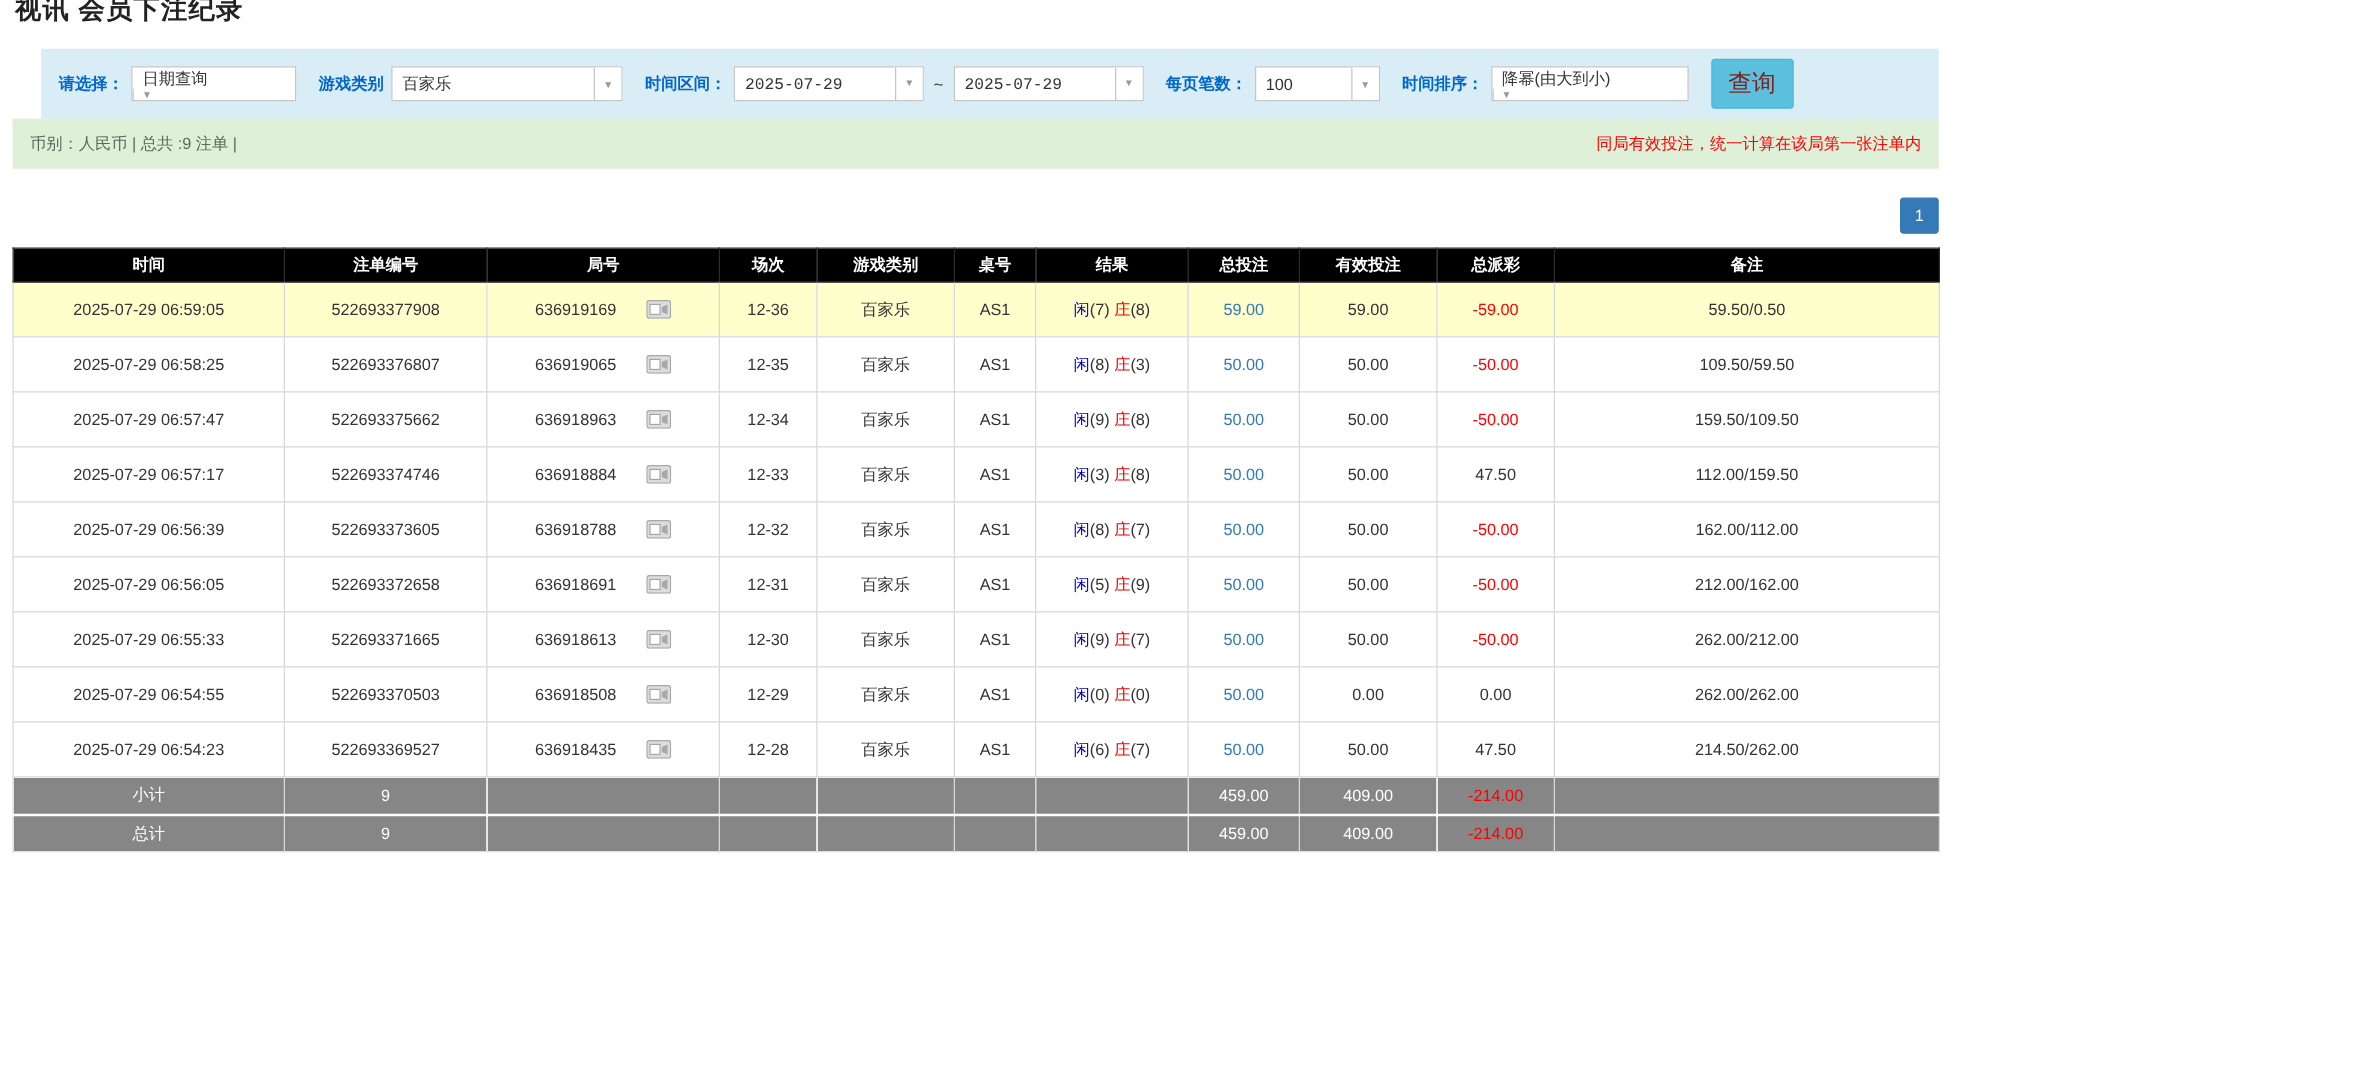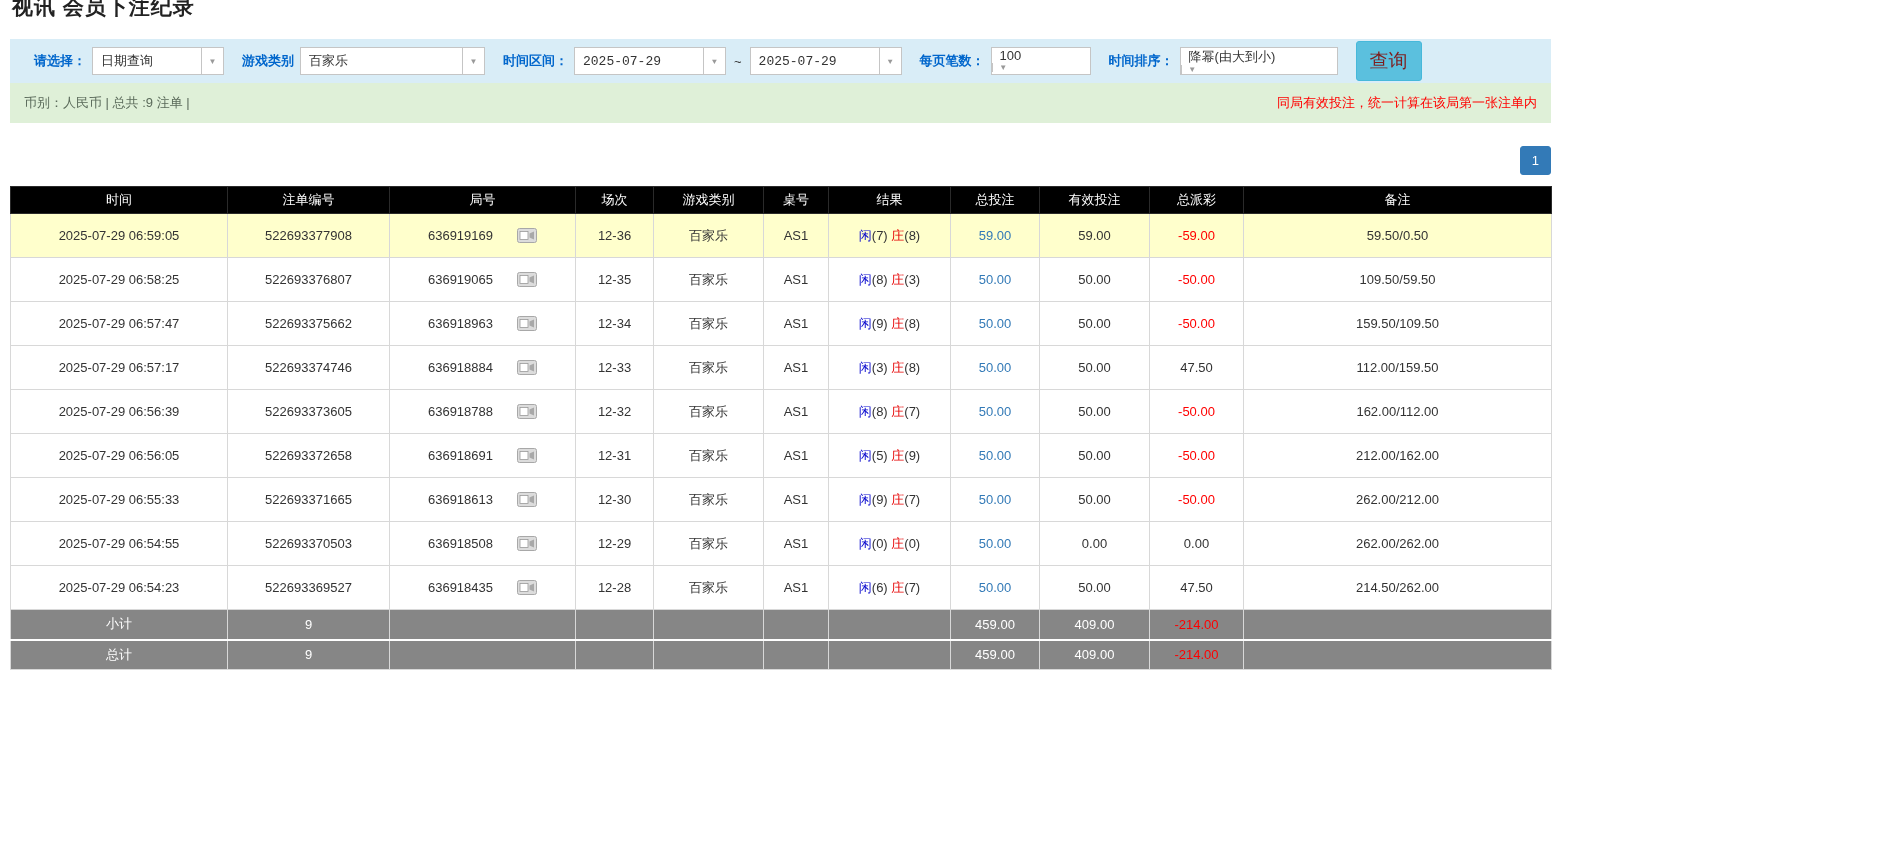--- a/index.html
+++ b/index.html
@@ -18,25 +18,26 @@
     font-size: 21px;
     font-weight: bold;
     color: #222;
     margin: -7px 0 18px 2px;
     letter-spacing: 1px;
   }
 
   
   .filter-bar {
     background: #d9edf7;
-    height: 44px;
+    height: 56px;
     display: flex;
     align-items: center;
-    padding: 0 24px;
+    padding: 0 14px;
     white-space: nowrap;
+    margin-left: 23px;
   }
   .filter-group { display: flex; align-items: center; margin-right: 18px; }
   .filter-label { color: #0066cc; font-weight: bold; margin-right: 6px; }
   .combo {
     display: inline-flex;
     align-items: stretch;
     background: #fff;
     border: 1px solid #c5c5c5;
     height: 28px;
     cursor: pointer;
@@ -48,24 +49,24 @@
     overflow: hidden;
   }
   .combo .combo-arrow {
     width: 22px;
     border-left: 1px solid #c5c5c5;
     display: flex; align-items: center; justify-content: center;
     color: #999;
     font-size: 8px;
     background: #fff;
   }
-  .w-select { width: 132px; } .w-select .combo-value { width: 108px; }
+  .w-select { width: 132px; flex-direction: column; } .w-select .combo-value { width: 108px; }
   .w-game { width: 185px; }  .w-game .combo-value { width: 161px; }
   .w-date { width: 152px; font-family: Liberation Mono, monospace; }  .w-date .combo-value { width: 128px; }
-  .w-size { width: 100px; flex-direction: column; }  .w-size .combo-value { width: 76px; }
+  .w-size { width: 100px; }  .w-size .combo-value { width: 76px; }
   .w-sort { width: 158px; flex-direction: column; }  .w-sort .combo-value { width: 134px; }
   .tilde { margin: 0 8px 0 -10px; color: #333; }
   .query-btn {
     background: #5bc0de;
     border: 1px solid #46b8da;
     color: #7f1d1d;
     font-size: 19px;
     padding: 6px 13px;
     border-radius: 3px;
     cursor: pointer;
@@ -98,21 +99,21 @@
 
   
   table.records {
     border-collapse: collapse;
     table-layout: fixed;
     width: 1541px;
   }
   table.records th {
     background: #000;
     color: #fff;
-    font-weight: normal;
+    font-weight: bold;
     border: 1px solid #2a2a2a;
     height: 27px;
     padding: 3px 4px;
     text-align: center;
     font-size: 13px;
   }
   table.records td {
     border: 1px solid #d8d8d8;
     height: 44px;
     padding: 4px;

